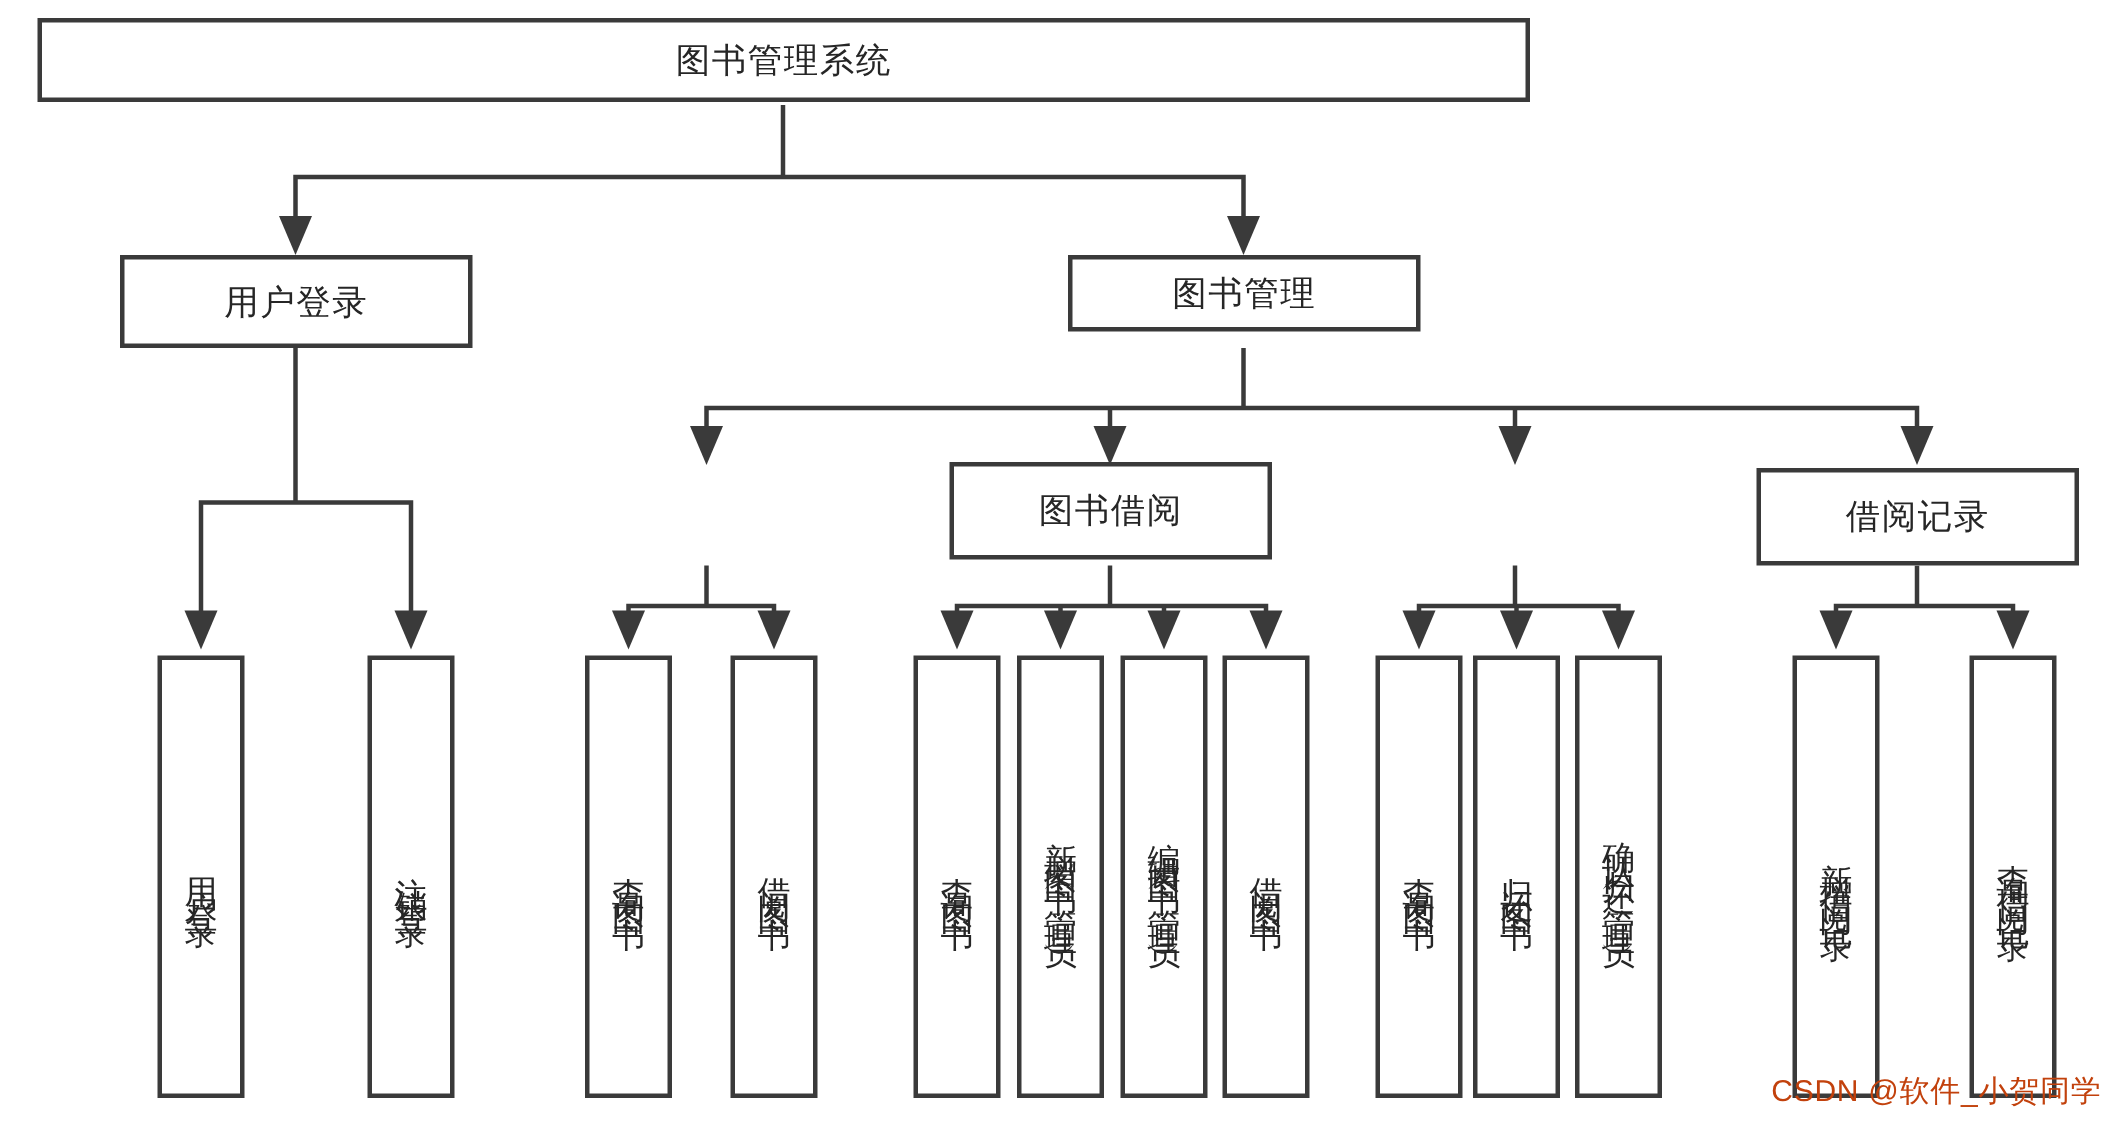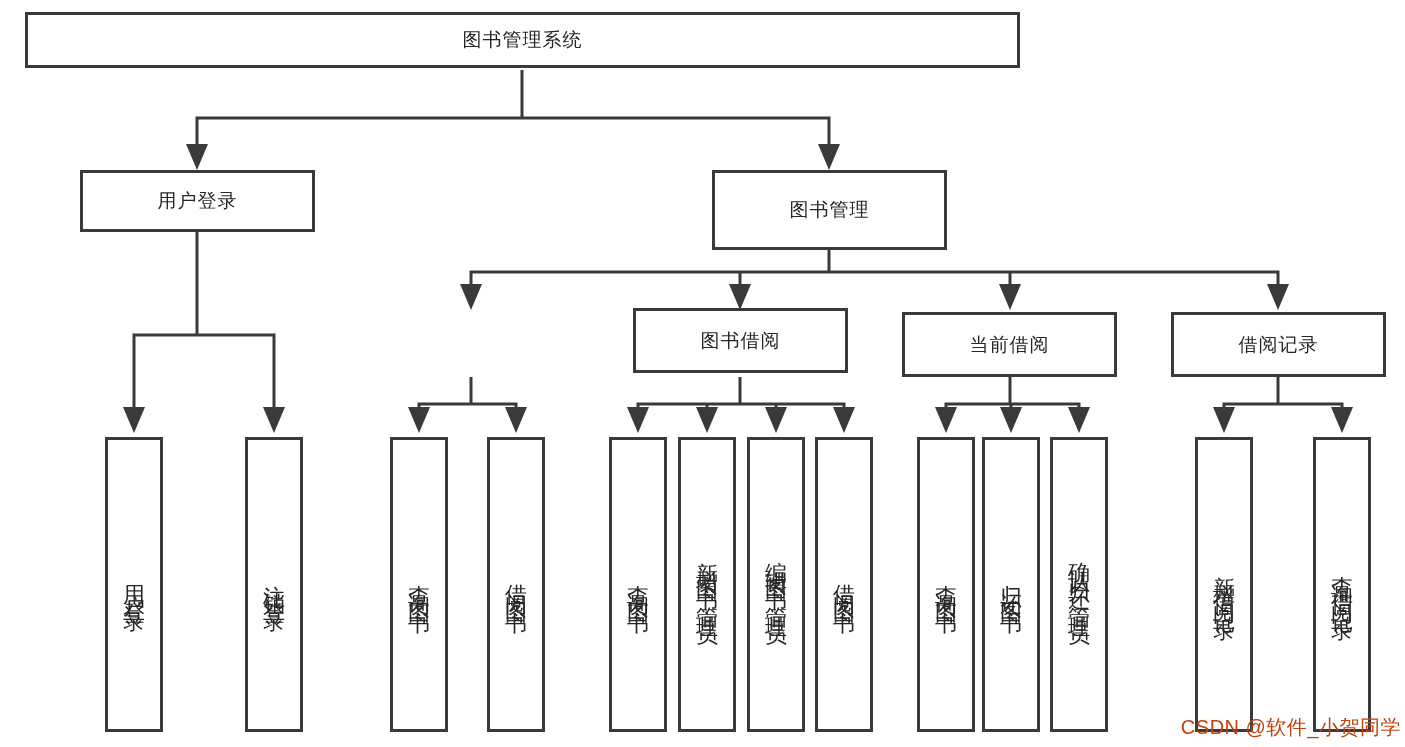--- a/index.html
+++ b/index.html
@@ -8,21 +8,21 @@
     font-family:"Liberation Sans","DejaVu Sans",sans-serif;overflow:hidden;
   }
   .connectors{position:absolute;left:0;top:0;width:1405px;height:747px;}
   .connectors path{stroke:#3a3a3a;stroke-width:3;fill:none;}
   .connectors polygon{fill:#3a3a3a;stroke:none;}
   .box{
     position:absolute;box-sizing:border-box;background:#ffffff;
     border:3px solid #3a3a3a;display:flex;align-items:center;justify-content:center;
     color:#262626;
   }
-  .hbox .label{font-size:19px;letter-spacing:1px;white-space:nowrap;}
+  .hbox .label{font-size:23px;letter-spacing:1px;white-space:nowrap;}
   .vbox{width:58px;top:437px;height:295px;}
   .vbox .label{
     writing-mode:vertical-rl;text-orientation:mixed;
     font-size:22px;letter-spacing:9px;line-height:1;white-space:nowrap;
   }
   .watermark{
     position:absolute;right:4px;bottom:6px;font-size:20px;color:#c2410c;
     letter-spacing:0.5px;white-space:nowrap;
   }
 </style>
@@ -86,29 +86,26 @@
     </g>
   </svg>
 
   <div class="box hbox" style="left:25px;top:12px;width:995px;height:56px;">
     <span class="label">图书管理系统</span>
   </div>
 
   <div class="box hbox" style="left:80px;top:170px;width:235px;height:62px;">
     <span class="label">用户登录</span>
   </div>
-  <div class="box hbox" style="left:712px;top:170px;width:235px;height:80px;">
+  <div class="box hbox" style="left:712px;top:170px;width:235px;height:51px;">
     <span class="label">图书管理</span>
   </div>
 
   <div class="box hbox" style="left:633px;top:308px;width:215px;height:65px;">
     <span class="label">图书借阅</span>
-  </div>
-  <div class="box hbox" style="left:902px;top:312px;width:215px;height:65px;">
-    <span class="label">当前借阅</span>
   </div>
   <div class="box hbox" style="left:1171px;top:312px;width:215px;height:65px;">
     <span class="label">借阅记录</span>
   </div>
 
   <div class="box vbox" style="left:105px;">
     <span class="label">用户登录</span>
   </div>
   <div class="box vbox" style="left:245px;">
     <span class="label">注销登录</span>

